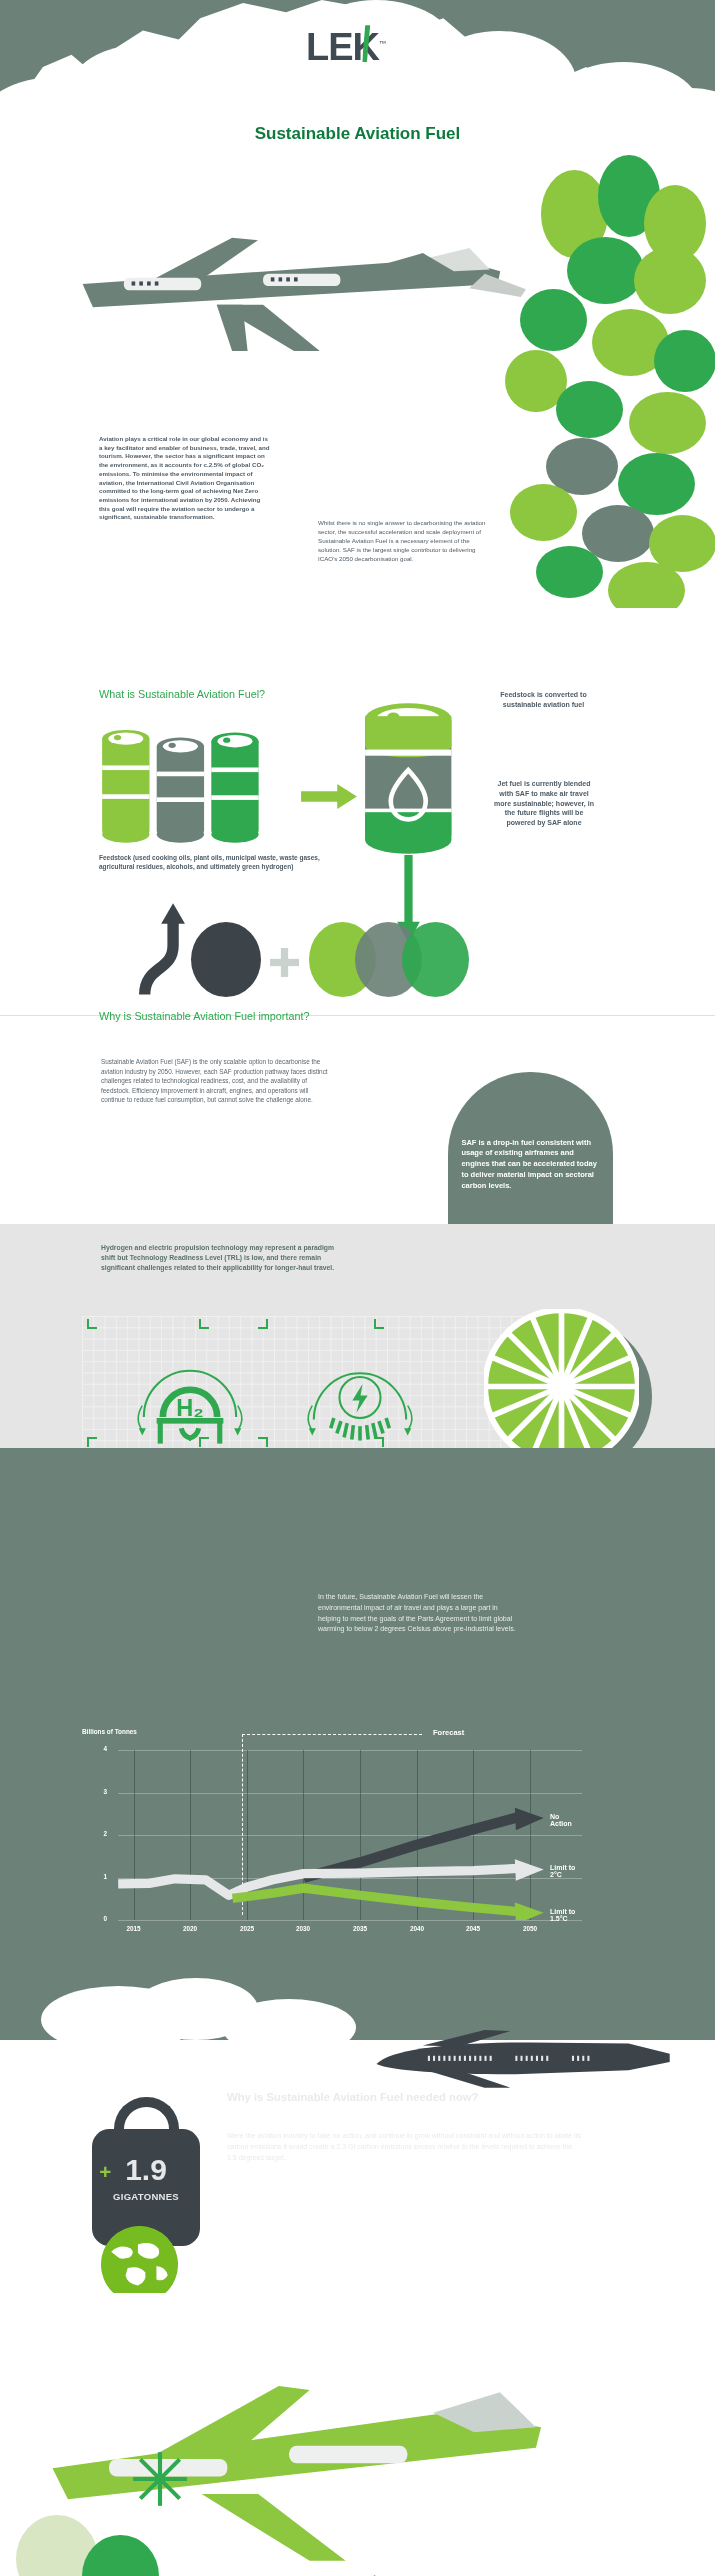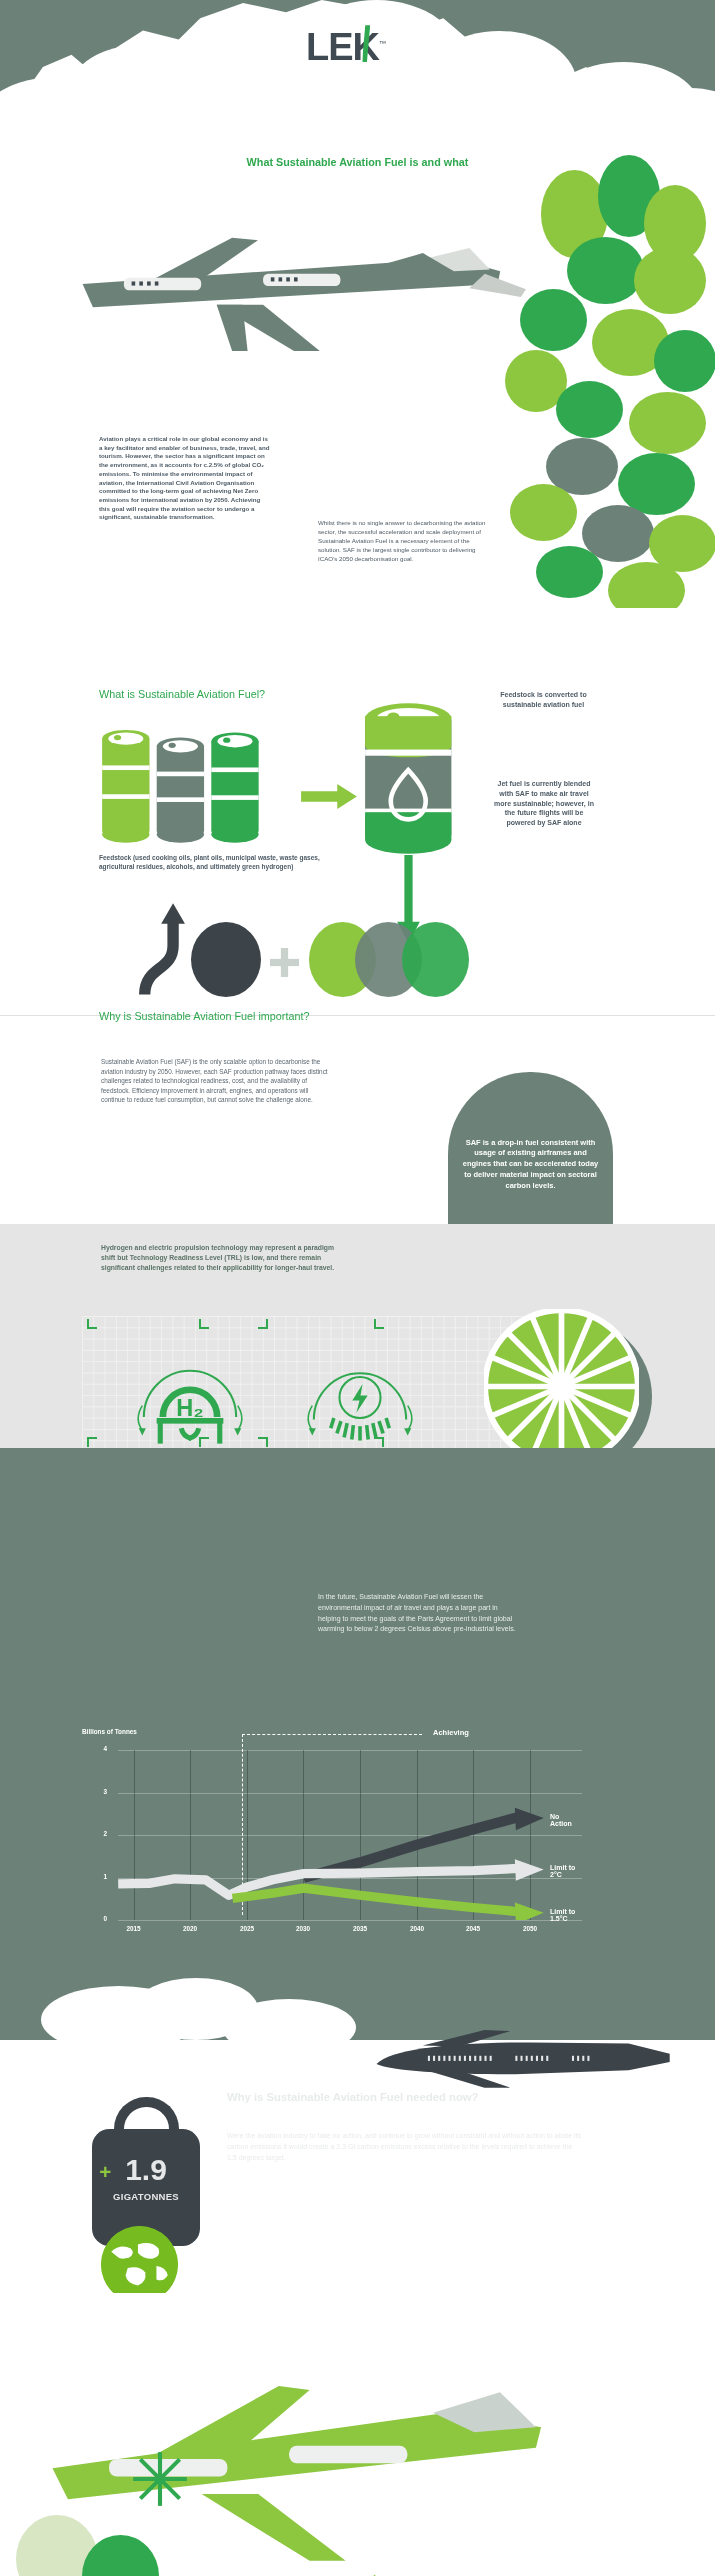--- a/index.html
+++ b/index.html
@@ -57,21 +57,21 @@
              color:#4d5b66; font-weight:bold; text-align:center; }
 
   .hr { position:absolute; left:0; width:715px; height:0.5px; background:#e0e0e0; }
 
   
   .sec3-title { position:absolute; left:99px; top:1010px; }
   .sec3-body { position:absolute; left:101px; top:1057px; width:232px; font-size:6.4px; line-height:9.6px;
                color:#5b6770; }
   .dropin { position:absolute; left:448px; top:1072px; width:165px; height:185px; background:#6c8279;
             border-radius:82px 82px 4.1px 4.1px; display:flex; align-items:center; justify-content:center; }
-  .dropin p { color:#fff; font-weight:bold; font-size:7.5px; line-height:10.8px; text-align:center; padding:0 13.4px; }
+  .dropin p { color:#fff; font-weight:bold; font-size:7.5px; line-height:10.8px; padding:0 13.4px; }
 
   .greyband { position:absolute; left:0; top:1224px; width:715px; height:224px; background:#e4e5e4; }
   .hydro-text { position:absolute; left:101px; top:1243px; width:242px; font-size:6.8px; line-height:10px;
                 color:#5b7368; font-weight:bold; }
   .grid-bg { position:absolute; left:82px; top:1316px; width:474px; height:149px;
              background-image:linear-gradient(#f2f2f2 0.5px, transparent 0.5px),
                               linear-gradient(90deg,#f2f2f2 0.5px, transparent 0.5px);
              background-size:11.3px 11.3px; opacity:.9; }
   .corner { position:absolute; width:10.3px; height:10.3px; border-color:#2fa84f; }
 
@@ -133,22 +133,22 @@
     <div class="cloud" style="left:546px;top:62px;width:155px;height:98px;"></div>
     <div class="cloud" style="left:623px;top:88px;width:134px;height:93px;"></div>
 
     <div class="logo">
       <div class="logo-text">
         <span>LEK</span><span class="tm">™</span>
         <span class="kslash"></span>
       </div>
     </div>
 
+    <div class="hero-title">Sustainable Aviation Fuel</div>
     <div class="hero-sub">
-      <div>What Sustainable Aviation Fuel is and what</div>
     </div>
 
     <svg class="plane-big" viewBox="0 0 900 300">
       <polygon points="40,120 760,70 850,95 845,120 60,165" fill="#6c8279"></polygon>
       <polygon points="700,72 790,50 830,92 760,95" fill="#d9dedb"></polygon>
       <polygon points="160,120 330,30 380,35 255,122" fill="#6c8279"></polygon>
       <polygon points="300,160 450,250 500,250 390,160" fill="#6c8279"></polygon>
       <rect x="120" y="108" width="150" height="24" rx="10" fill="#edf0ee"></rect>
       <rect x="390" y="100" width="150" height="24" rx="10" fill="#edf0ee"></rect>
       <g fill="#3f4a52">
@@ -374,21 +374,21 @@
       <div class="xtick" style="left:72px;">2020</div>
       <div class="xtick" style="left:129px;">2025</div>
       <div class="xtick" style="left:185px;">2030</div>
       <div class="xtick" style="left:242px;">2035</div>
       <div class="xtick" style="left:299px;">2040</div>
       <div class="xtick" style="left:355px;">2045</div>
       <div class="xtick" style="left:412px;">2050</div>
 
       <div class="forecast-line"></div>
       <div class="forecast-arrow"></div>
-      <div class="forecast-lbl">Achieving</div>
+      <div class="forecast-lbl">Forecast</div>
 
       <svg style="position:absolute;left:0;top:0;width:464px;height:170px;" viewBox="0 0 900 330">
 
         <path d="M360 248 L470 218 L580 184 L690 154 L778 130" stroke="#3c4349" stroke-width="20" fill="none" stroke-linejoin="round"></path>
         <polygon points="770,112 826,132 772,156" fill="#3c4349"></polygon>
 
         <path d="M0 260 L60 259 L110 250 L170 252 L215 282 L250 266 L300 252 L360 240 L470 239 L580 236 L690 234 L778 230" stroke="#e6e7e8" stroke-width="18" fill="none" stroke-linejoin="round"></path>
         <polygon points="770,212 826,232 772,254" fill="#e6e7e8"></polygon>
 
         <path d="M222 288 L300 278 L360 268 L470 282 L580 295 L690 306 L778 314" stroke="#8dc63f" stroke-width="18" fill="none" stroke-linejoin="round"></path>

